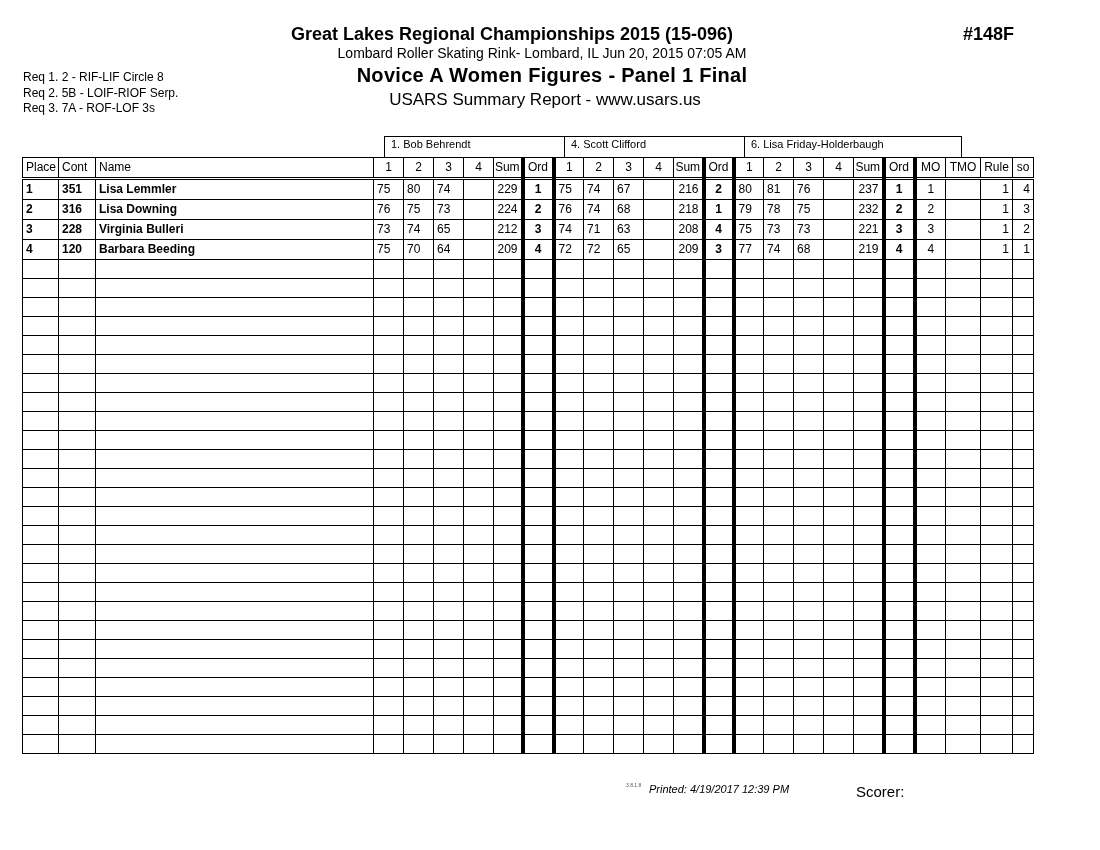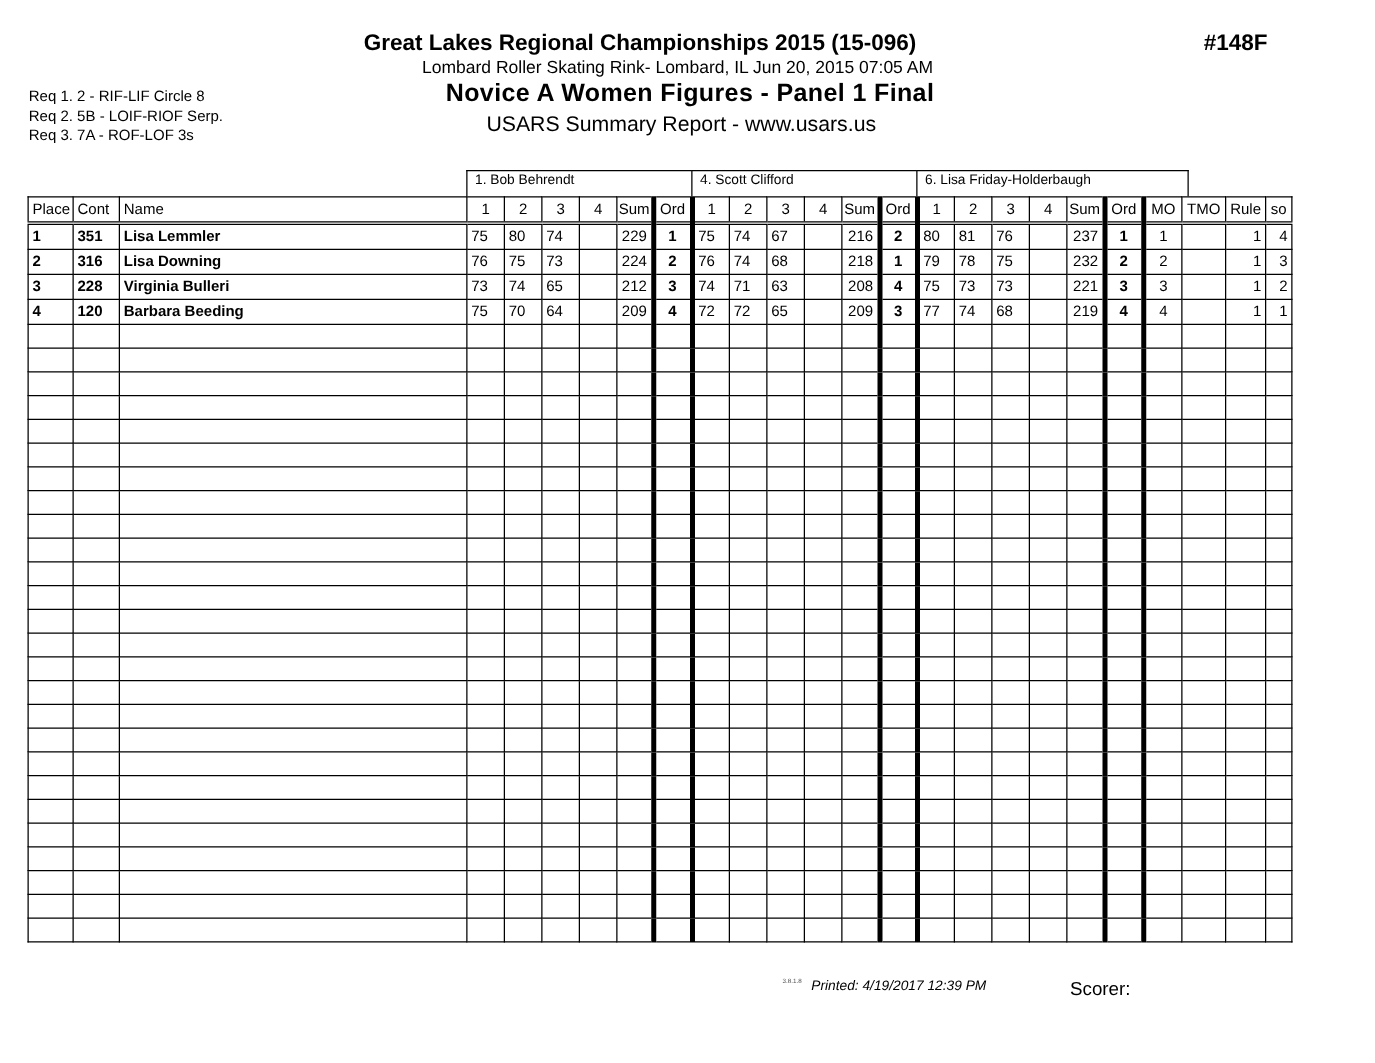--- a/index.html
+++ b/index.html
@@ -4,21 +4,21 @@
 <style>
   html, body { margin:0; padding:0; background:#ffffff; }
   body { width:1100px; height:850px; position:relative; overflow:hidden; font-family:"Liberation Sans", sans-serif; color:#000; }
   .reqs { position:absolute; left:23px; top:25px; font-size:12px; line-height:15.5px;margin-top:45px; }
   .hdr { position:absolute; left:0; width:1100px; text-align:center; white-space:nowrap; }
   .t1 { top:24px; font-size:18px; font-weight:bold; left:-38px; }
   .t2 { top:45px; font-size:14px; left:-8px; }
   .t3 { top:64px; font-size:20px; font-weight:bold; left:2px; letter-spacing:0.3px; }
   .t4 { top:90px; font-size:17px; left:-5px; }
   .evnum { position:absolute; left:963px; top:24px; font-size:18px; font-weight:bold; }
-  .judge { position:absolute; top:136px; height:21px; border-left:1px solid #000; border-top:1px solid #000; font-size:11px; line-height:14px; padding-left:6px; box-sizing:border-box; }
+  .judge { position:absolute; top:136px; height:21px; border-left:1px solid #000; border-top:1px solid #000; font-size:11px; line-height:14px; padding-left:6px; box-sizing:border-box;margin-left:11px; }
   .judge.last { border-right:1px solid #000; }
   table.grid { position:absolute; left:22px; top:157px; border-collapse:collapse; table-layout:fixed; }
   table.grid td { border:1px solid #000; height:19px; padding:0; font-size:12px; line-height:19px; overflow:hidden; white-space:nowrap; box-sizing:border-box; }
   table.grid tr.head td { height:21px; font-size:12px; border-bottom:3px double #000; }
   td.c { text-align:center; }
   td.l { text-align:left; padding-left:3px !important; }
   td.r { text-align:right; padding-right:3px !important; }
   td.b { font-weight:bold; }
   td.thickL { border-left:4px solid #000 !important; }
   .footer-ver { position:absolute; left:626px; top:782px; font-size:5px; color:#555; }

